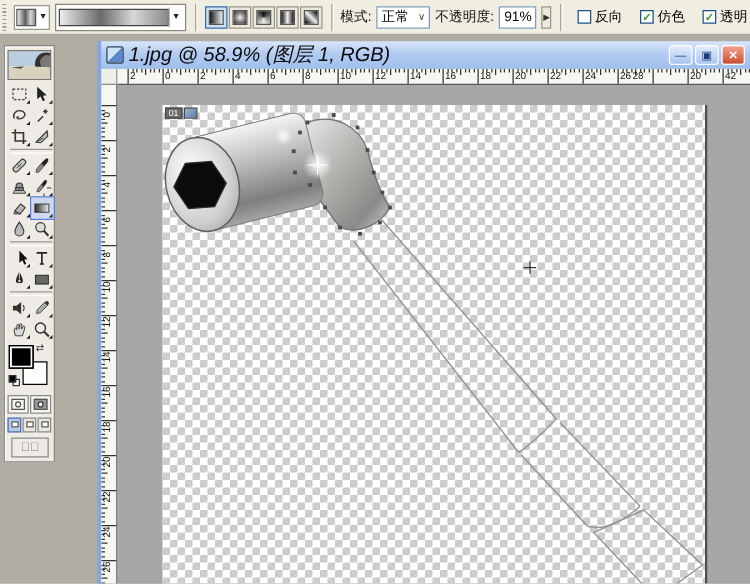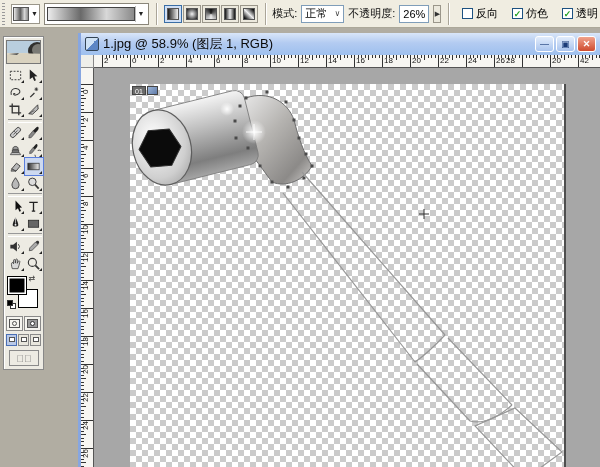--- a/index.html
+++ b/index.html
@@ -68,21 +68,21 @@
   .ir-row { margin-top:4px; text-align:center; }
   .ir-btn { width:30px; height:16px; border:1px solid #8a8a8a; background:#edebe3; display:inline-flex; align-items:center; justify-content:center; color:#777; font-size:10px; letter-spacing:-1px; }
 
   
   .doc-window { position:absolute; left:78px; top:33px; width:522px; height:434px;
     border-left:3px solid #87a6e0; border-right:0; background:#87a6e0; }
   .titlebar { height:22px; background:linear-gradient(180deg,#d9e6f9,#b3cbf1 45%,#9ec0ee);
     display:flex; align-items:center; padding:0 4px; gap:4px; }
   .doc-icon { width:14px; height:14px; border:1px solid #345; border-radius:2px;
     background:linear-gradient(135deg,#cfe2f5 0 50%,#5c86c5 50% 100%); }
-  .doc-title { flex:1; color:#0a0a0a; font-size:13px; }
+  .doc-title { flex:1; color:#0a0a0a; font-size:16px;font-style:italic; }
   .win-btns { display:flex; gap:2px; }
   .win-btn { width:19px; height:16px; border:1px solid #fff; border-radius:3px; font-size:9px; line-height:14px;
     text-align:center; color:#1b3c78; background:linear-gradient(180deg,#e2ecfb,#a9c4ee); }
   .win-btn.close { background:linear-gradient(180deg,#f0a28c,#cf4b2e); color:#fff; font-weight:bold; }
   .doc-body { position:relative; width:519px; height:412px; background:#d4d0c8; overflow:hidden; }
   .ruler-corner { position:absolute; left:0; top:0; width:13px; height:13px; background:#efefea; border-right:1px solid #888; border-bottom:1px solid #888; }
   .h-ruler { position:absolute; left:13px; top:0; width:506px; height:13px; background:#f7f6f2; border-bottom:1px solid #555; overflow:hidden; }
   .v-ruler { position:absolute; left:0; top:13px; width:13px; height:399px; background:#f7f6f2; border-right:1px solid #555; overflow:hidden; }
   .h-tick { position:absolute; top:0; width:1px; background:#333; }
   .h-tick.major { height:13px; } .h-tick.mid { height:5px; } .h-tick.small { height:3px; }
@@ -137,21 +137,21 @@
       </div>
   </div>
   <div class="vsep"></div>
   <span class="opt-label">模式:</span>
   <div class="combo">
     <span>正常</span>
     <span class="caret">∨</span>
   </div>
   <span class="opt-label">不透明度:</span>
   <div class="field">
-    <span>26%</span>
+    <span>91%</span>
   </div>
   <div class="spin-btn">▶</div>
   <div class="vsep"></div>
   <div class="checks" id="checks">
       <div class="check-item">
         <span class="cb"></span>
         <span>反向</span>
       </div>
       <div class="check-item">
         <span class="cb">✓</span>

